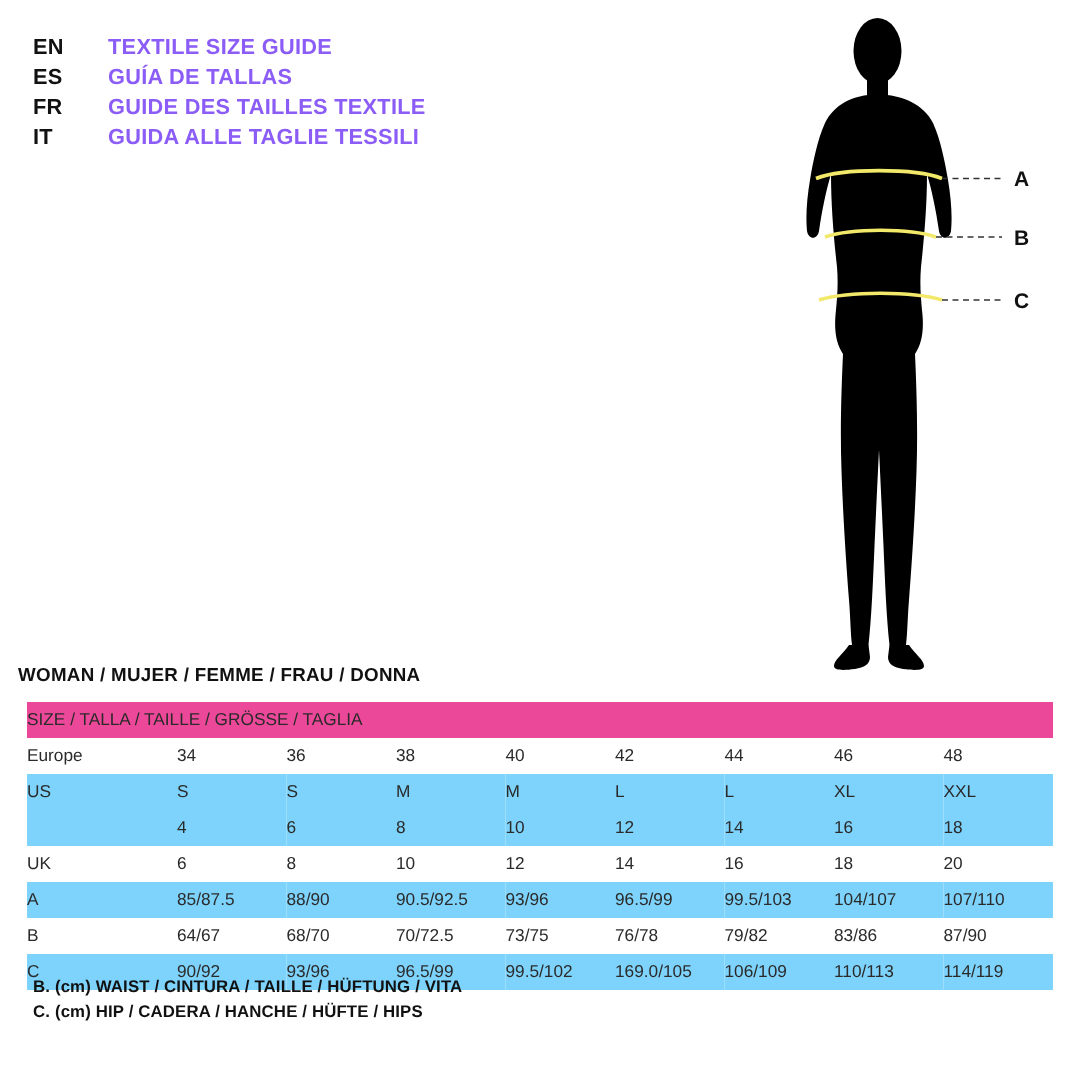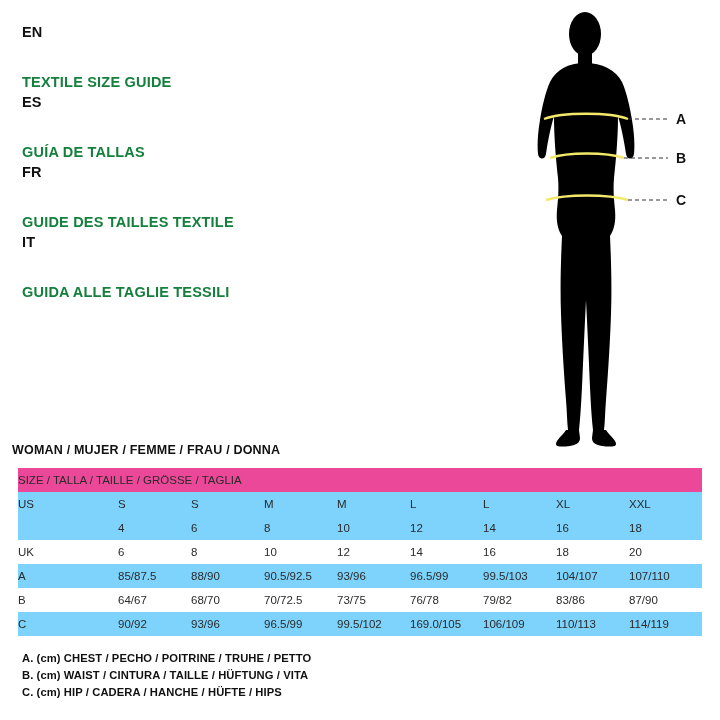--- a/index.html
+++ b/index.html
@@ -23,37 +23,36 @@
 
   
   .titles {
     position: absolute;
     top: 24px;
     left: 22px;
     width: 470px;
   }
   .title-row {
     display: flex;
-    align-items: flex-start;
+    align-items: center;
     margin-bottom: 4px;
-    flex-direction: column;
   }
   .title-lang {
     width: 50px;
     flex: 0 0 50px;
     font-size: 14.5px;
     font-weight: bold;
     letter-spacing: 0.2px;
     color: #111;
   }
   .title-text {
     font-size: 14.5px;
     font-weight: bold;
     letter-spacing: 0.2px;
-    color: #15803d;
+    color: #8b5cf6;
     white-space: nowrap;
   }
 
   
   .figure-wrap {
     position: absolute;
     top: 8px;
     left: 500px;
     width: 210px;
     height: 440px;
@@ -220,20 +219,31 @@
   </div>
 
   <div class="woman-label">WOMAN / MUJER / FEMME / FRAU / DONNA</div>
 
   <table class="size-table">
     <tbody>
       <tr class="row-head">
         <td colspan="9">SIZE / TALLA / TAILLE / GRÖSSE / TAGLIA</td>
       </tr>
 
+      <tr class="row-white">
+        <td class="lbl">Europe</td>
+        <td class="val">34</td>
+        <td class="val">36</td>
+        <td class="val">38</td>
+        <td class="val">40</td>
+        <td class="val">42</td>
+        <td class="val">44</td>
+        <td class="val">46</td>
+        <td class="val">48</td>
+      </tr>
 
       <tr class="row-grey">
         <td class="lbl">US</td>
         <td class="val">S</td>
         <td class="val">S</td>
         <td class="val">M</td>
         <td class="val">M</td>
         <td class="val">L</td>
         <td class="val">L</td>
         <td class="val">XL</td>
@@ -296,18 +306,17 @@
         <td class="val">99.5/102</td>
         <td class="val">169.0/105</td>
         <td class="val">106/109</td>
         <td class="val">110/113</td>
         <td class="val">114/119</td>
       </tr>
     </tbody>
   </table>
 
   <div class="footnotes">
-    <div class="footnote">A. (cm) CHEST / PECHO / POITRINE / TRUHE / PETTO</div>
     <div class="footnote">B. (cm) WAIST / CINTURA / TAILLE / HÜFTUNG / VITA</div>
     <div class="footnote">C. (cm) HIP / CADERA / HANCHE / HÜFTE / HIPS</div>
   </div>
 
 </div>
 
 </body></html>

